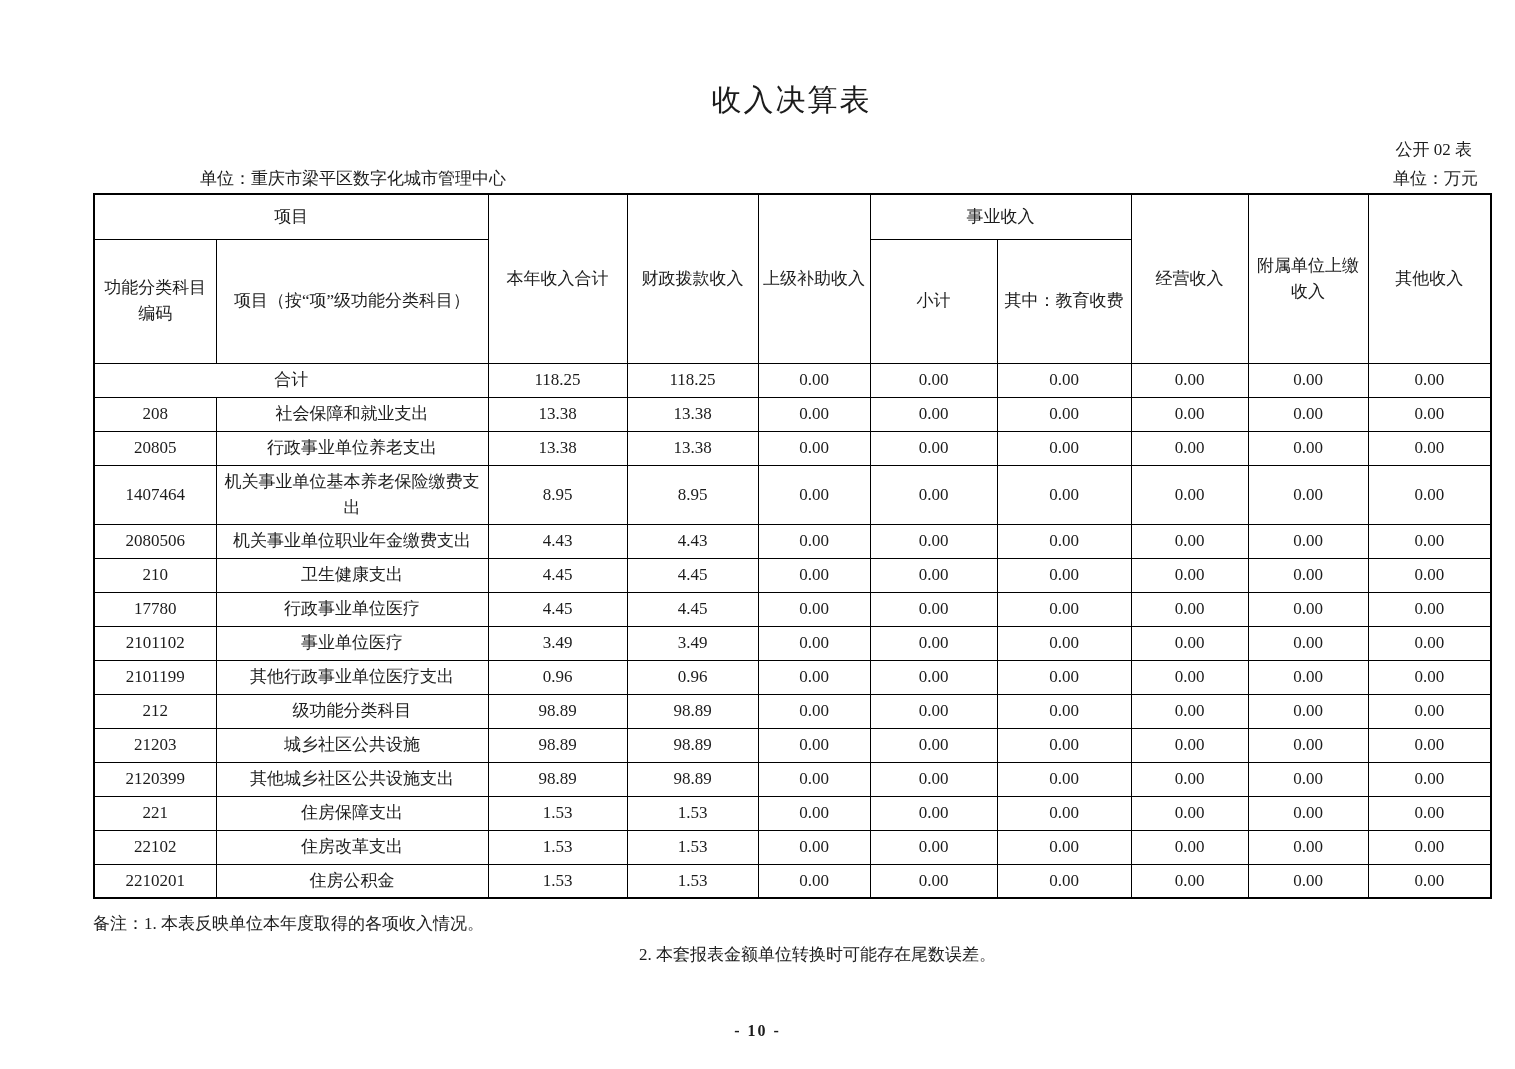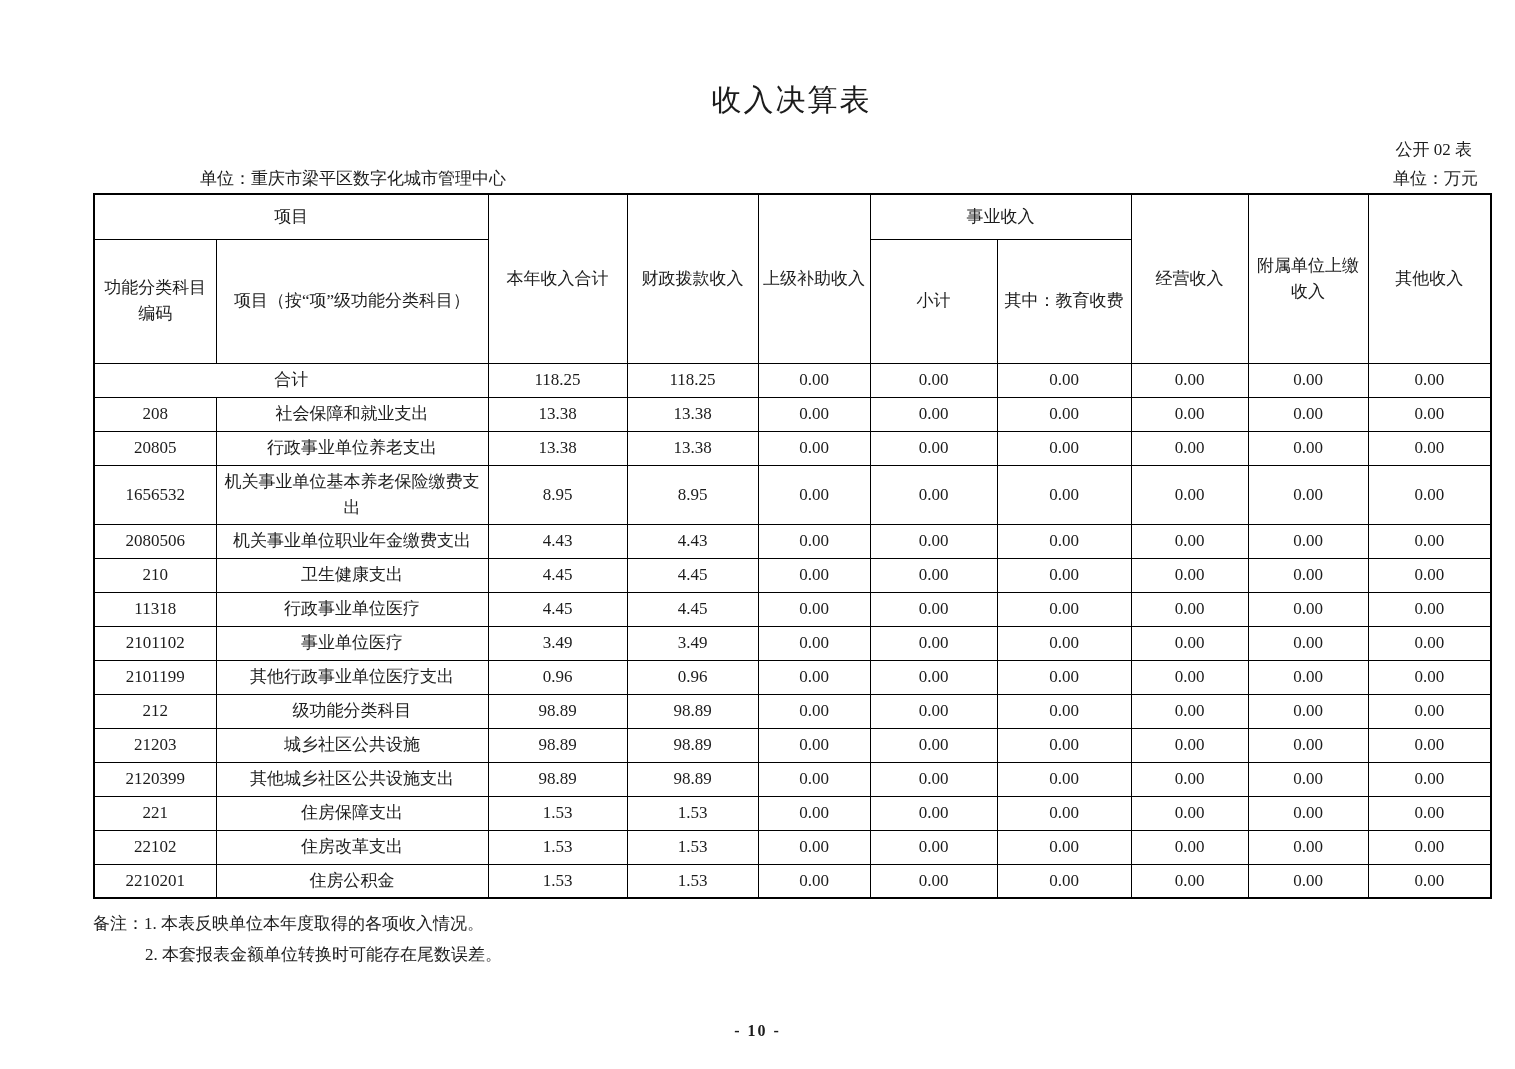--- a/index.html
+++ b/index.html
@@ -24,21 +24,21 @@
     border:1px solid #000; text-align:center; vertical-align:middle;
     font-size:17px; line-height:26px; padding:3px 2px;
     overflow:hidden;
   }
   tr.hdr1 td { height:45px; }
   tr.hdr2 td { height:124px; }
   td.tight { white-space:nowrap; padding:3px 0; font-size:16px;margin-top:36px; }
   table.income tbody td { height:34px; }
 
   .notes { margin-top:9px; font-size:17px; line-height:31px; }
-  .note-indent { padding-left:52px; }
+  .note-indent { padding-left:52px;text-align:center; }
   .pageno { position:absolute; top:1022px; left:0; width:1515px; text-align:center; font-size:16px; letter-spacing:2px;font-weight:bold; }
 </style>
 </head>
 <body>
 
 <div class="content">
 
   <div class="doc-title">收入决算表</div>
 
   <div class="form-code">公开 02 表</div>
@@ -109,21 +109,21 @@
           <td>13.38</td>
           <td>13.38</td>
           <td>0.00</td>
           <td>0.00</td>
           <td>0.00</td>
           <td>0.00</td>
           <td>0.00</td>
           <td>0.00</td>
         </tr>
         <tr>
-          <td>1656532</td>
+          <td>1407464</td>
           <td>机关事业单位基本养老保险缴费支出</td>
           <td>8.95</td>
           <td>8.95</td>
           <td>0.00</td>
           <td>0.00</td>
           <td>0.00</td>
           <td>0.00</td>
           <td>0.00</td>
           <td>0.00</td>
         </tr>
@@ -145,21 +145,21 @@
           <td>4.45</td>
           <td>4.45</td>
           <td>0.00</td>
           <td>0.00</td>
           <td>0.00</td>
           <td>0.00</td>
           <td>0.00</td>
           <td>0.00</td>
         </tr>
         <tr>
-          <td>11318</td>
+          <td>17780</td>
           <td>行政事业单位医疗</td>
           <td>4.45</td>
           <td>4.45</td>
           <td>0.00</td>
           <td>0.00</td>
           <td>0.00</td>
           <td>0.00</td>
           <td>0.00</td>
           <td>0.00</td>
         </tr>

